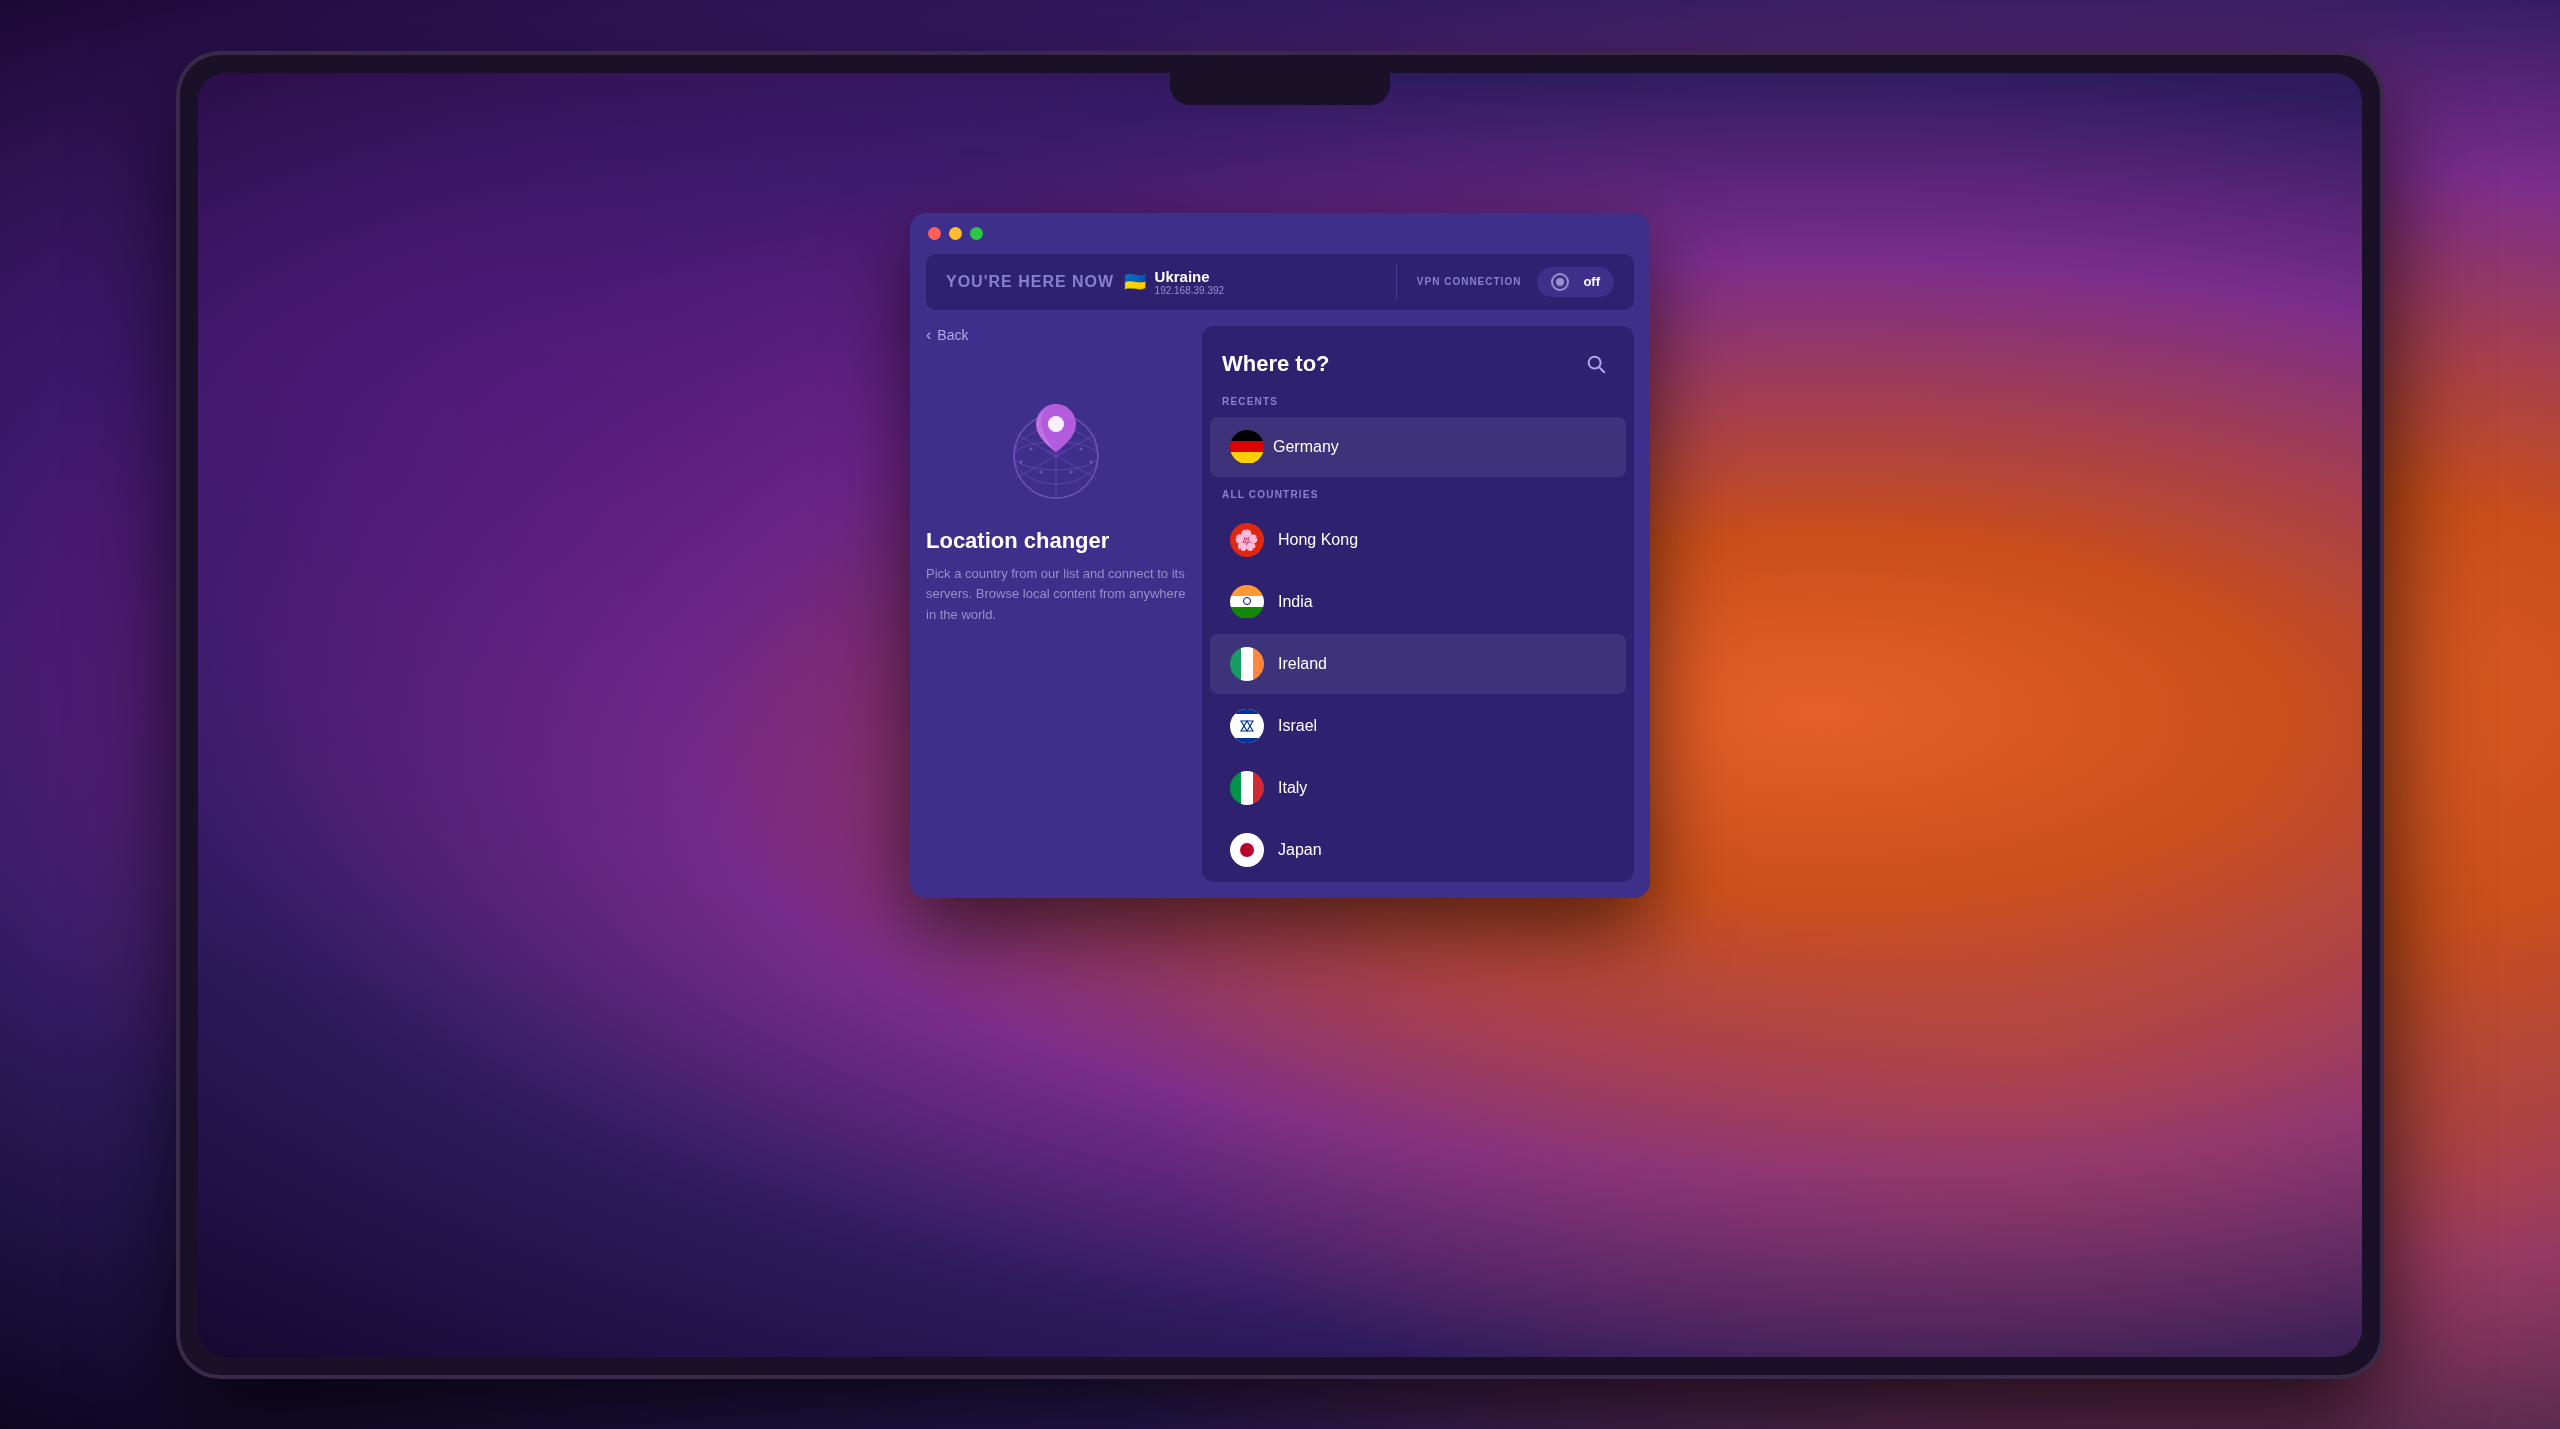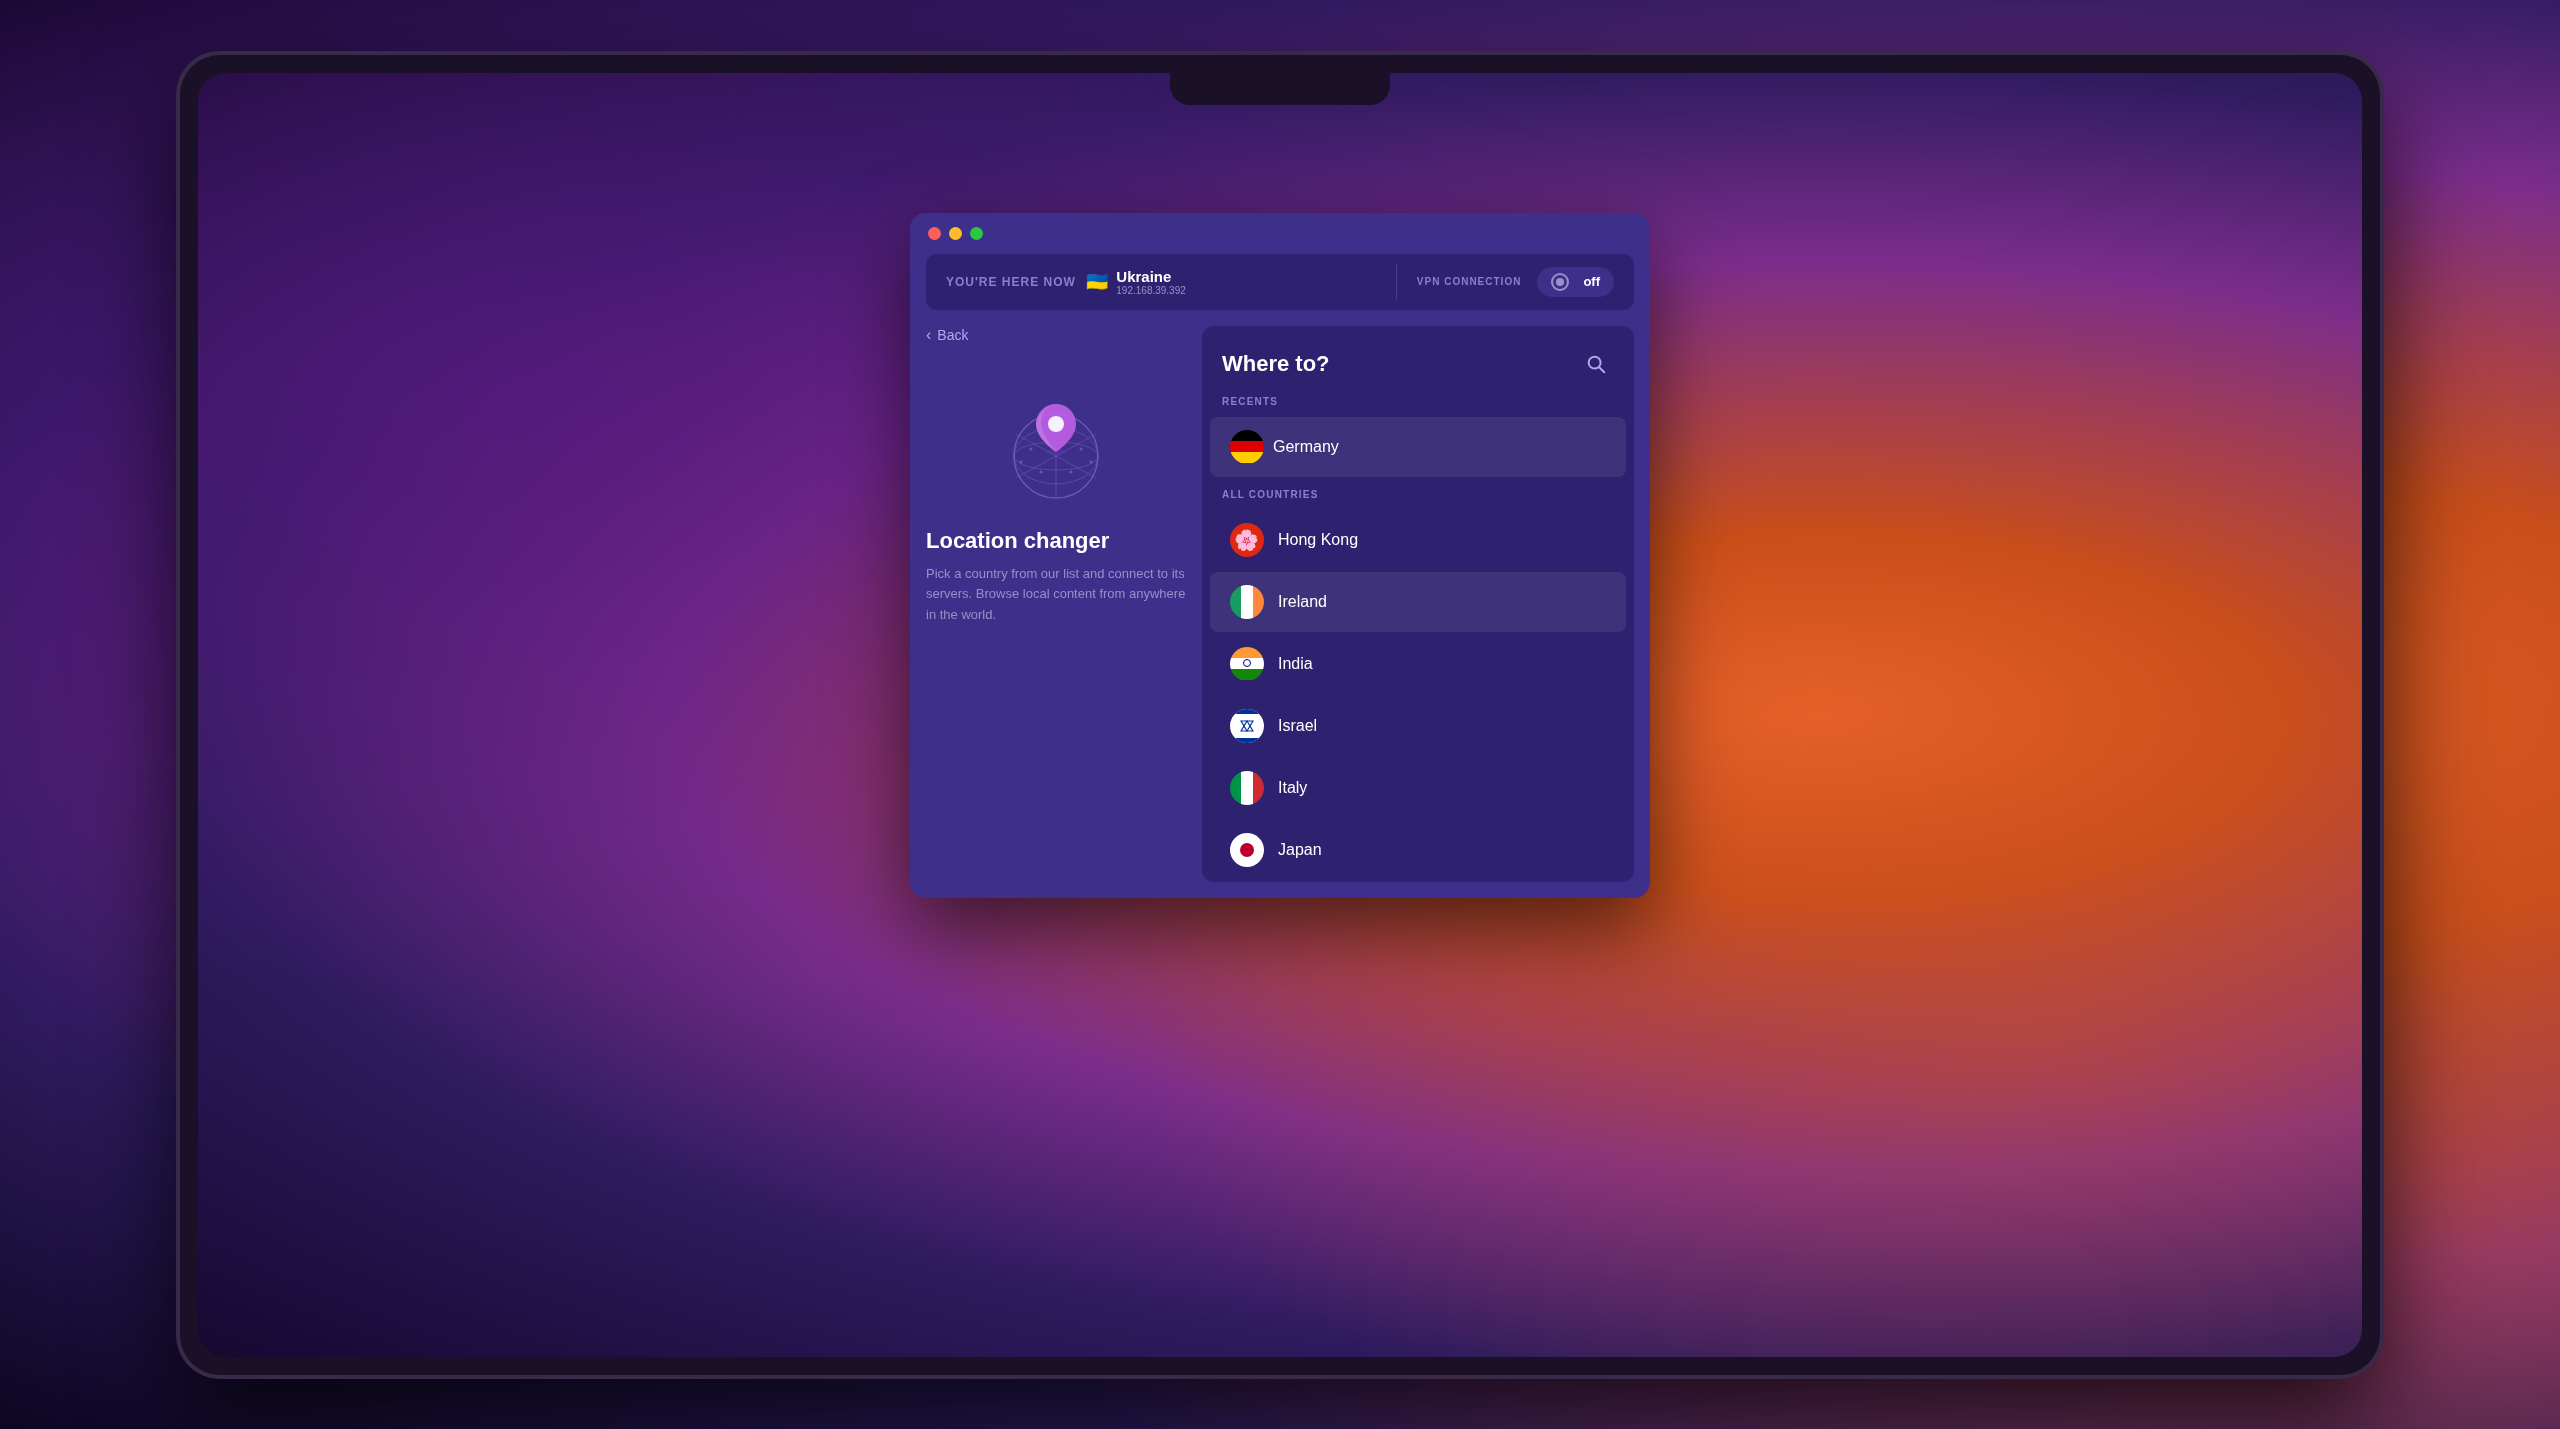--- a/index.html
+++ b/index.html
@@ -118,21 +118,21 @@
     }
 
     .header-location {
       flex: 1;
       display: flex;
       align-items: center;
       gap: 10px;
     }
 
     .header-label {
-      font-size: 12px;
+      font-size: 16px;
       color: #8880cc;
       text-transform: uppercase;
       letter-spacing: 1px;
       font-weight: 600;
     }
 
     .header-country {
       display: flex;
       align-items: center;
       gap: 8px;
@@ -579,38 +579,38 @@
 
             <div class="section-label" style="margin-top:12px">ALL COUNTRIES</div>
 
             <div class="country-item">
               <div class="flag-hk">
                 <span style="font-size:20px;">🌸</span>
               </div>
               <span class="country-item-name">Hong Kong</span>
             </div>
 
-            <div class="country-item highlighted">
-              <div class="flag-ireland">
-                <div class="stripe s1"></div>
-                <div class="stripe s2"></div>
-                <div class="stripe s3"></div>
-              </div>
-              <span class="country-item-name">Ireland</span>
-            </div>
-
             <div class="country-item">
               <div class="flag-india">
                 <div class="stripe s1"></div>
                 <div class="stripe s2" style="display:flex;align-items:center;justify-content:center;">
                   <div style="width:8px;height:8px;border-radius:50%;border:1px solid #000080;"></div>
                 </div>
                 <div class="stripe s3"></div>
               </div>
               <span class="country-item-name">India</span>
+            </div>
+
+            <div class="country-item highlighted">
+              <div class="flag-ireland">
+                <div class="stripe s1"></div>
+                <div class="stripe s2"></div>
+                <div class="stripe s3"></div>
+              </div>
+              <span class="country-item-name">Ireland</span>
             </div>
 
             <div class="country-item">
               <div class="flag-israel">
                 <div style="width:100%;height:5px;background:#003399;"></div>
                 <div style="flex:1;display:flex;align-items:center;justify-content:center;background:white;">
                   <svg width="14" height="12" viewBox="0 0 14 12">
                       <polygon points="7,1 13,11 1,11" fill="none" stroke="#003399" stroke-width="1.2"></polygon>
                       <polygon points="7,11 13,1 1,1" fill="none" stroke="#003399" stroke-width="1.2"></polygon>
                     </svg>

